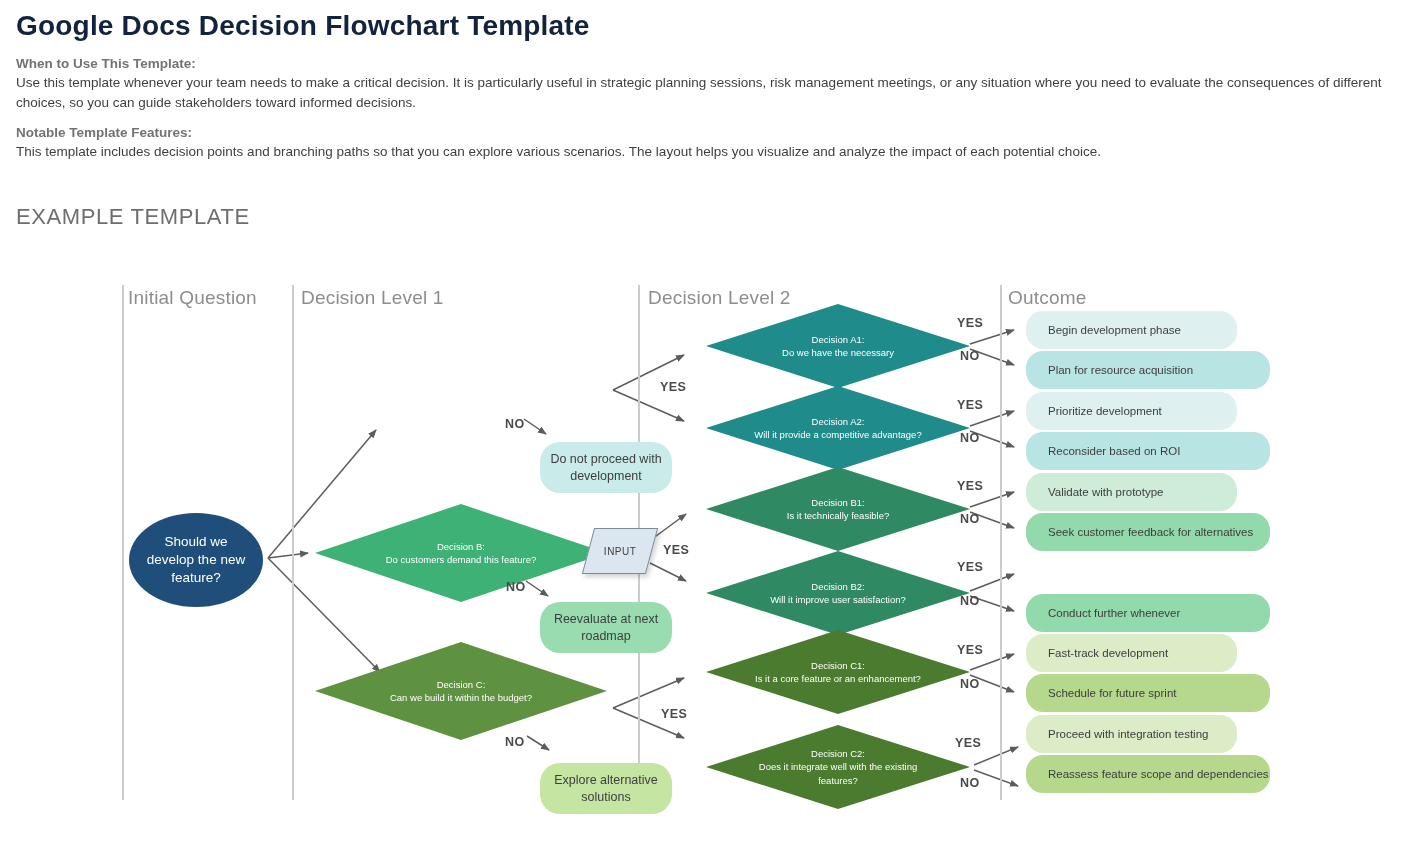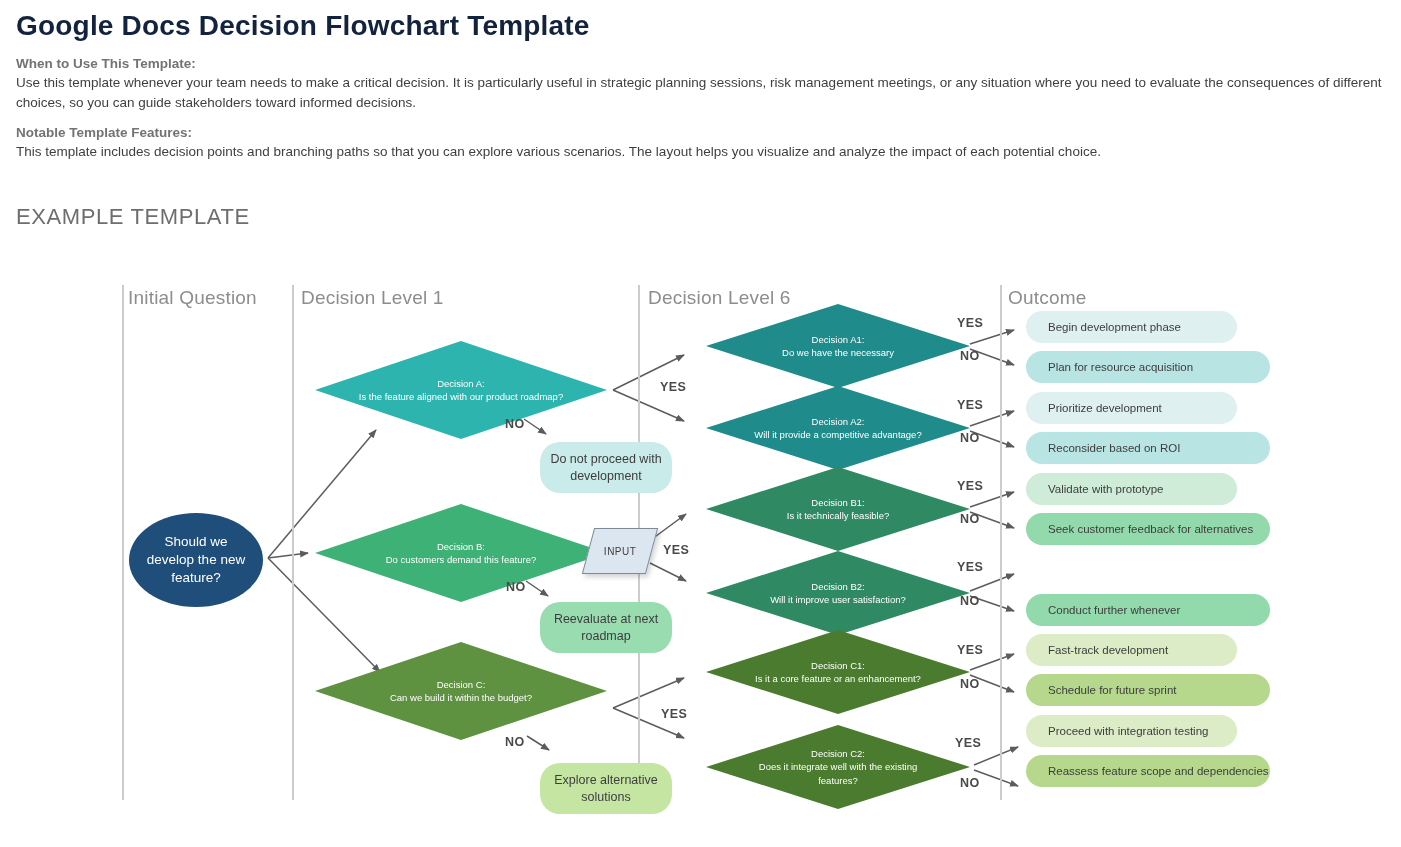--- a/index.html
+++ b/index.html
@@ -35,21 +35,21 @@
            border:1.5px solid #7d8b99; transform:skewX(-15deg);
            display:flex; align-items:center; justify-content:center;
            box-shadow:3px 3px 5px rgba(0,0,0,0.18); }
   .input span { transform:skewX(15deg); font-size:10px; color:#3d3d3d; letter-spacing:0.5px; }
 
   .note { position:absolute; left:540px; width:132px; height:51px; border-radius:20px;
           display:flex; align-items:center; justify-content:center; text-align:center;
           font-size:12.5px; color:#3d3d3d; line-height:1.3; padding:0 8px; }
   .note span { display:block; width:118px;text-align:center; }
 
-  .pill { position:absolute; left:1026px; height:32px; border-radius:17px;
+  .pill { position:absolute; left:1026px; height:38px; border-radius:17px;
           display:flex; align-items:center; padding-left:22px; font-size:11.5px; color:#3d3d3d; }
   .pill.narrow { width:211px; }
   .pill.wide { width:244px; }
 
   .yn { position:absolute; font-weight:bold; font-size:12.5px; color:#4a4a4a; letter-spacing:0.4px; }
 </style>
 </head>
 <body>
 
 <div class="page">
@@ -102,33 +102,27 @@
     </g>
   </svg>
 
   <div class="vline" style="left:122px;"></div>
   <div class="vline" style="left:292px;"></div>
   <div class="vline" style="left:638px;"></div>
   <div class="vline" style="left:1000px;"></div>
 
   <div class="colh" style="left:128px;">Initial Question</div>
   <div class="colh" style="left:301px;">Decision Level 1</div>
-  <div class="colh" style="left:648px;">Decision Level 6</div>
+  <div class="colh" style="left:648px;">Decision Level 2</div>
   <div class="colh" style="left:1008px;">Outcome</div>
 
   <div class="start" style="background-color: rgb(30, 78, 121);">
     <span>Should we develop the new feature?</span>
   </div>
 
-  <div class="diamond d1" style="left: 315px; top: 341px; background-color: rgb(45, 180, 174);">
-    <div class="txt">
-        <span class="dt">Decision A:</span>
-        <span class="dq">Is the feature aligned with our product roadmap?</span>
-      </div>
-  </div>
   <div class="diamond d1" style="left: 315px; top: 504px; background-color: rgb(62, 177, 118);">
     <div class="txt">
         <span class="dt">Decision B:</span>
         <span class="dq">Do customers demand this feature?</span>
       </div>
   </div>
   <div class="diamond d1" style="left: 315px; top: 642px; background-color: rgb(94, 145, 64);">
     <div class="txt">
         <span class="dt">Decision C:</span>
         <span class="dq">Can we build it within the budget?</span>

